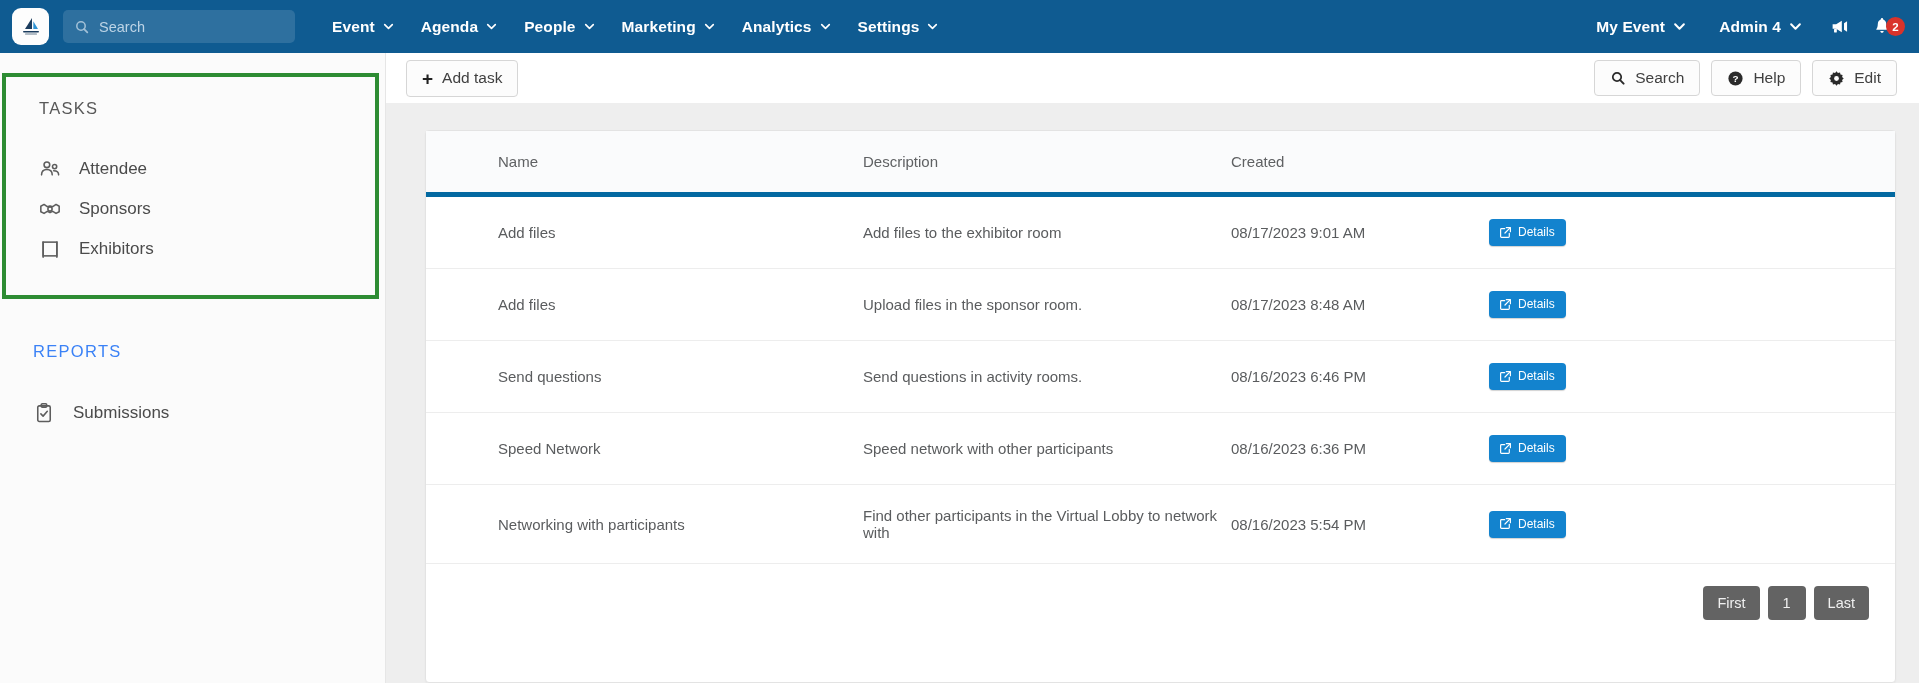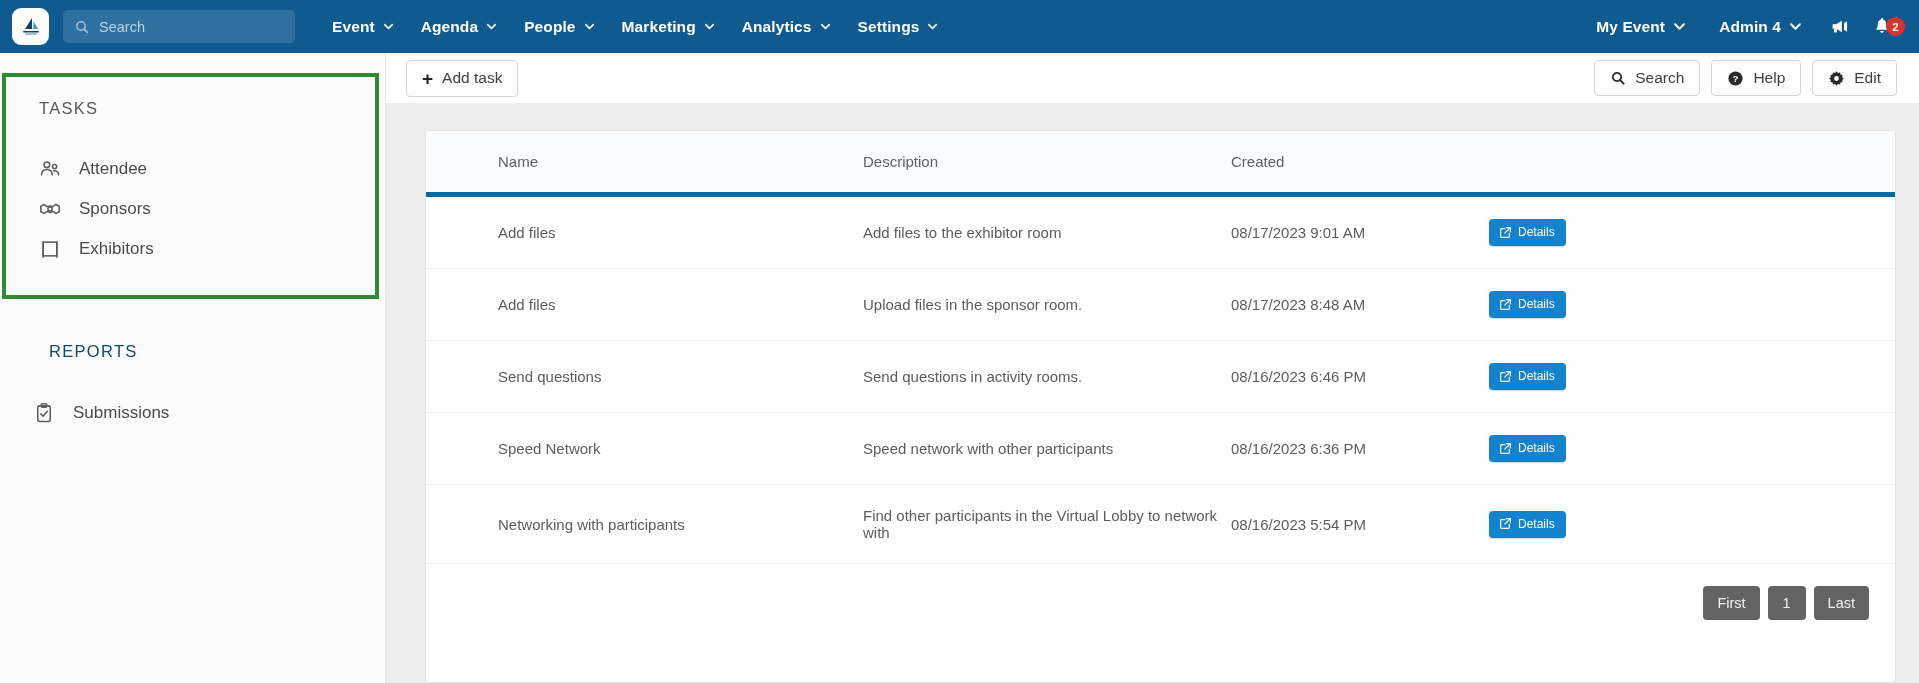--- a/index.html
+++ b/index.html
@@ -85,22 +85,22 @@
   .tasks-group {
     margin: 10px 6px 0 2px;
     border: 4px solid #2d8c33;
     padding: 22px 12px 26px 0;
   }
   .group-title {
     font-size: 16.5px; color: #585858; font-weight: 400;
     letter-spacing: 1.3px; padding-left: 33px; margin-bottom: 31px;
   }
   .reports-title {
-    font-size: 16.5px; color: #0c4a6e; font-weight: 400;
-    letter-spacing: 1.3px; padding-left: 49px;
+    font-size: 16.5px; color: #3b82f6; font-weight: 400;
+    letter-spacing: 1.3px; padding-left: 33px;
     margin-top: 43px; margin-bottom: 32px;
   }
   .side-item {
     display: flex; align-items: center; gap: 18px;
     padding: 9px 0 9px 33px; cursor: pointer;
   }
   .side-icon { width: 22px; height: 22px; flex: 0 0 22px; display:flex; align-items:center; justify-content:center;}
   .side-label { font-size: 17px; color: #4b4b4b; }
 
   

